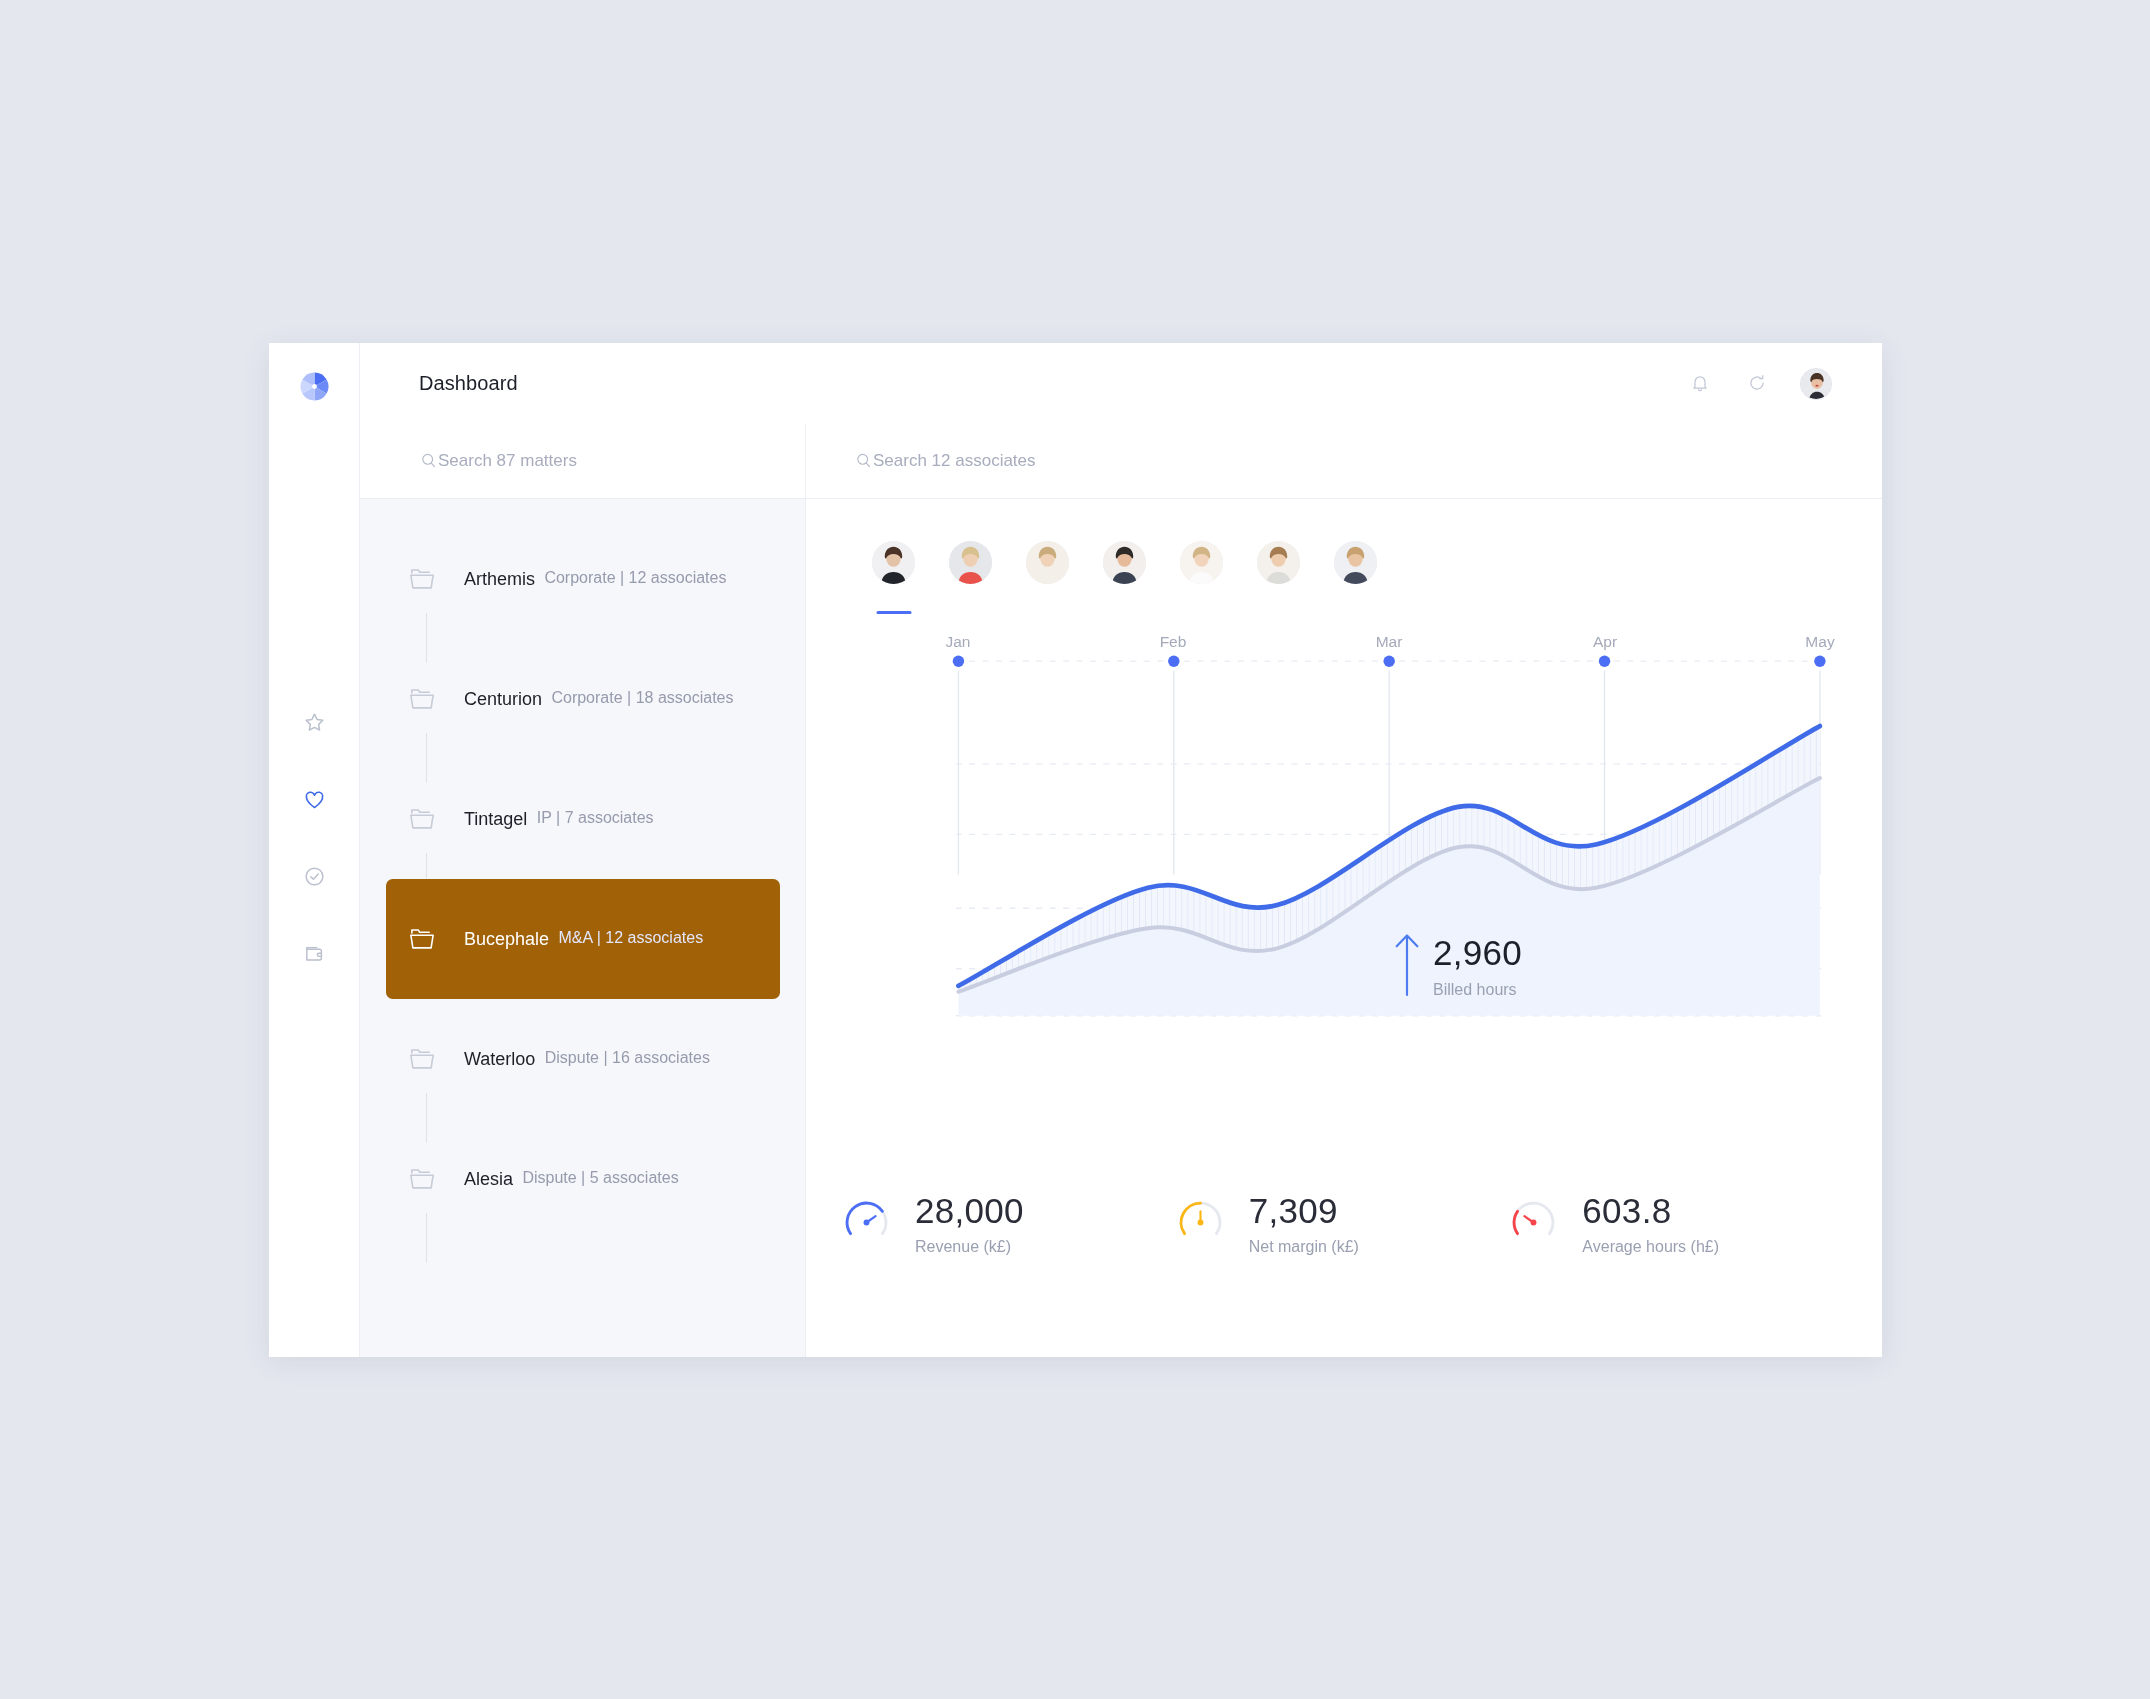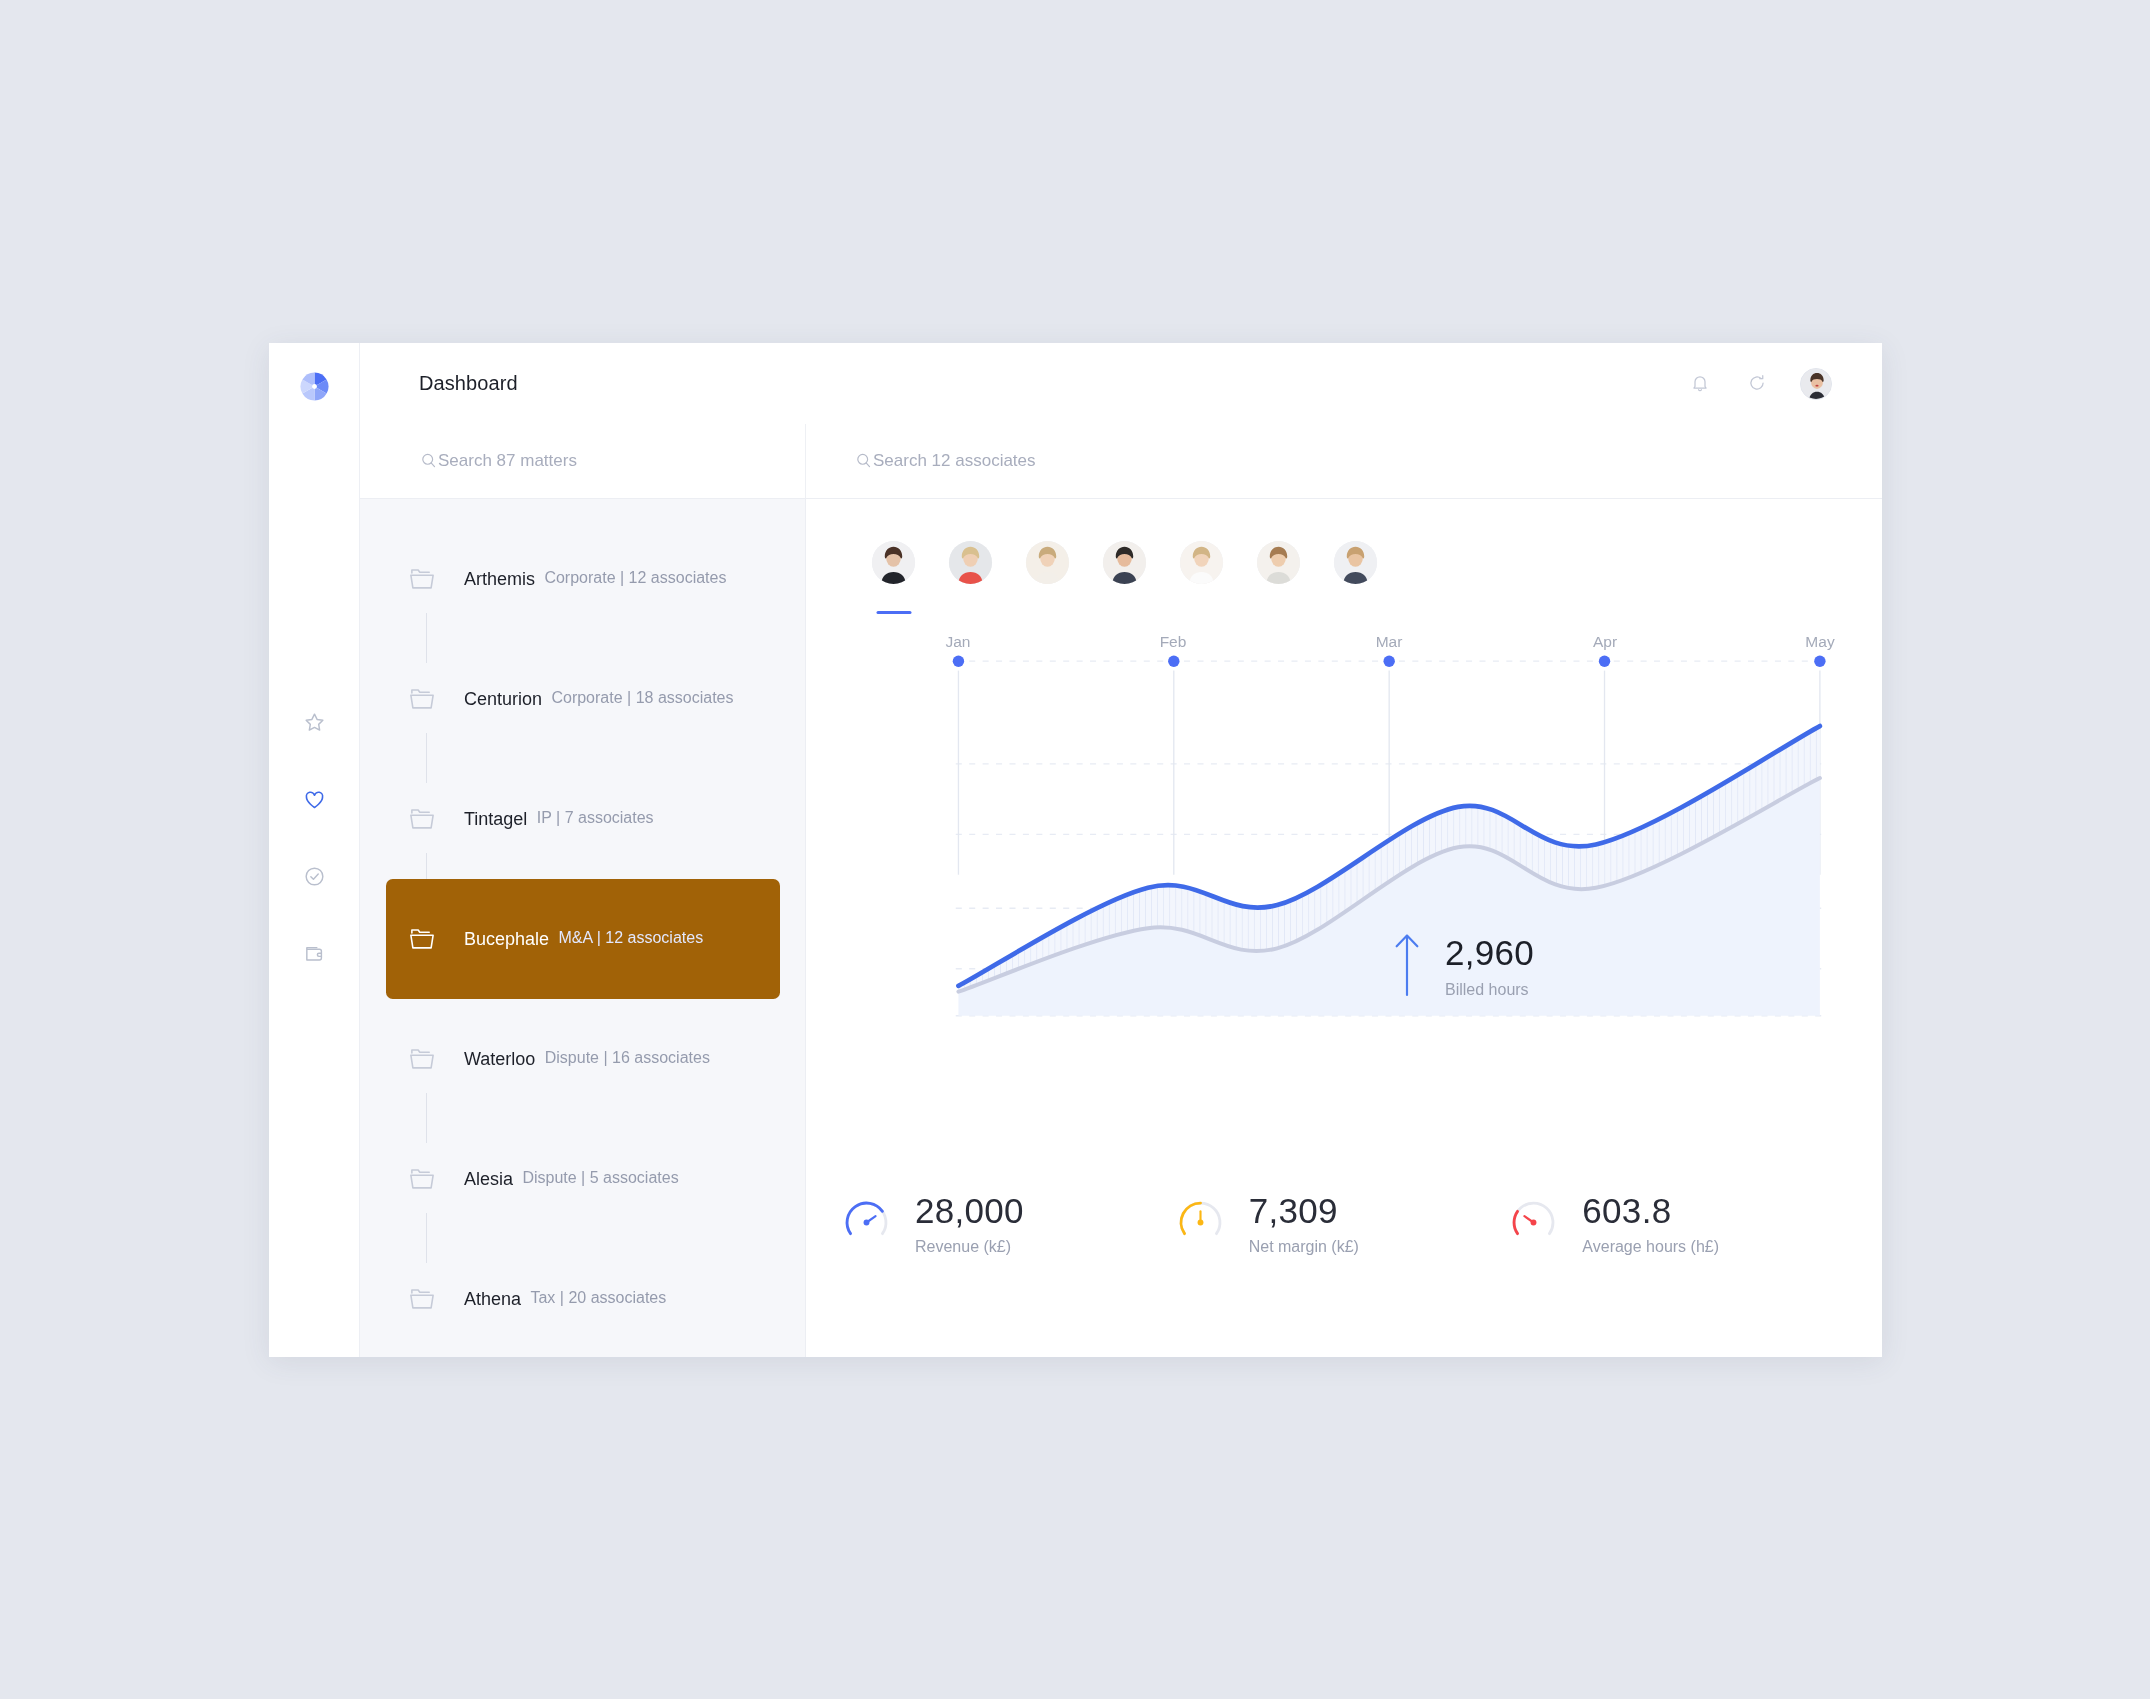--- a/index.html
+++ b/index.html
@@ -150,21 +150,21 @@
     position: absolute; left: 0; top: 0; width: 100%; height: 27px;
   }
   .month-lbl {
     position: absolute; transform: translateX(-50%);
     font-size: 15.5px; color: #a4aab9; top: 0; text-align: right;
   }
 
   
   .billed {
     position: absolute; left: 586px; top: 433px;
-    display: flex; align-items: center; gap: 23px;
+    display: flex; align-items: center; gap: 11px;
   }
   .billed-text { display: flex; flex-direction: column; gap: 8px; }
   .billed-value { font-size: 35px; color: #1d2029; letter-spacing: 0.3px; }
   .billed-label { font-size: 16px; color: #9aa0b1; }
 
   
   .stats {
     position: absolute; left: 35px; right: 40px; top: 692px;
     display: flex;
   }
@@ -353,31 +353,20 @@
               <div class="folder-ico">
   <svg width="30" height="27" viewBox="0 0 26 24" fill="none" stroke="#c6cbd8" stroke-width="1.4" stroke-linejoin="round" stroke-linecap="round">
     <path d="M4 7V4.4h5.6L11 6.4h8.4"></path>
     <path d="M3.1 9.1h19.8l-1.8 11.2H4.9z"></path>
   </svg></div>
               <div class="matter-text">
                 <div class="matter-name">Alesia</div>
                 <div class="matter-sub">Dispute | 5 associates</div>
               </div>
               <div class="connector"></div>
-            </div>
-            <div class="matter">
-              <div class="folder-ico">
-  <svg width="30" height="27" viewBox="0 0 26 24" fill="none" stroke="#c6cbd8" stroke-width="1.4" stroke-linejoin="round" stroke-linecap="round">
-    <path d="M4 7V4.4h5.6L11 6.4h8.4"></path>
-    <path d="M3.1 9.1h19.8l-1.8 11.2H4.9z"></path>
-  </svg></div>
-              <div class="matter-text">
-                <div class="matter-name">Athena</div>
-                <div class="matter-sub">Tax | 20 associates</div>
-              </div>
             </div>
           </div>
       </div>
 
       <div class="main">
 
         <div class="assoc-row" id="assoc-row">
             <div class="assoc">
     <span class="assoc-img">
       <svg width="43" height="43" viewBox="0 0 64 64">

